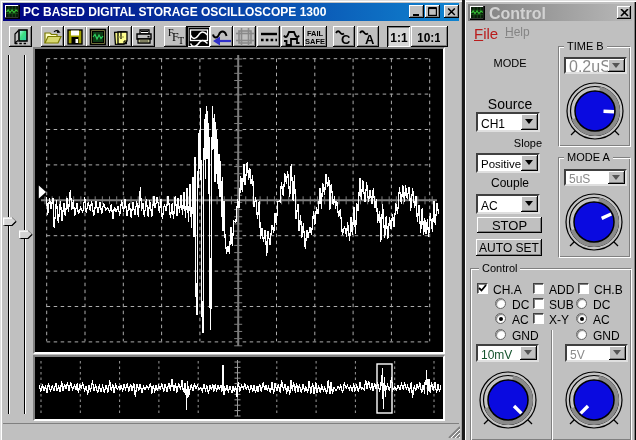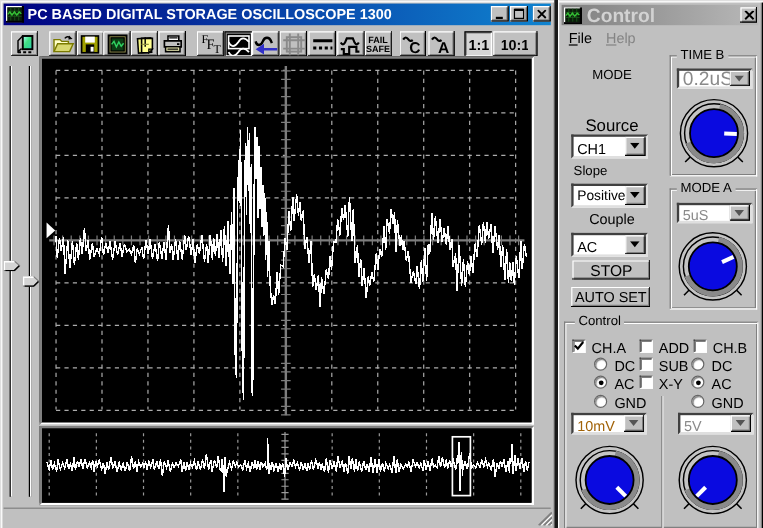--- a/index.html
+++ b/index.html
@@ -271,34 +271,34 @@
         </g>
 <polyline points="1.5,7 3.2,5 5,7.5 7,5 9,7.5 11,5 12.8,6.5" fill="none" stroke="#35c035" stroke-width="1.2"></polyline>
 </svg>
     <span style="position:absolute;left:21px;top:1px;font-size:16px;font-weight:bold;color:#d2d2d2">Control</span>
     <div class="capbtn" style="left:149px;top:2px;width:14px;height:13px">
         <svg width="9" height="8" viewBox="0 0 9 8">
           <path d="M1 0 L8 7 M8 0 L1 7" stroke="#000" stroke-width="1.6"></path>
         </svg>
       </div>
   </div>
-  <div style="position:absolute;left:9px;top:25px;font-size:12px;color:#000000"><span style="text-decoration:underline">F</span>ile</div>
+  <div style="position:absolute;left:9px;top:25px;font-size:15px;color:#b91c1c"><span style="text-decoration:underline">F</span>ile</div>
   <div style="position:absolute;left:40px;top:25px;font-size:12px;color:#848484"><span style="text-decoration:underline">H</span>elp</div>
 
   <div style="position:absolute;left:13px;top:57px;font-size:11px;color:#000;width:64px;text-align:center;white-space:nowrap;line-height:13px">MODE</div>
   <div style="position:absolute;left:13px;top:96px;font-size:14px;color:#000;width:64px;text-align:center;white-space:nowrap;line-height:16px">Source</div>
   <div class="combo" style="left:11px;top:112px;width:64px;height:20px">
 <span style="position:absolute;left:3px;top:3px;font-size:12px;color:#000;line-height:14px">CH1</span>
 <div class="combtn" style="width:17px;height:16px">
         <svg width="9" height="6" viewBox="0 0 9 6">
           <polygon points="0,0 8,0 4,5" fill="#000"></polygon>
         </svg>
       </div>
 </div>
-  <div style="position:absolute;left:13px;top:137px;font-size:11px;color:#000;width:64px;text-align:left;white-space:nowrap;line-height:13px">Slope</div>
+  <div style="position:absolute;left:13px;top:137px;font-size:11px;color:#000;width:64px;text-align:right;white-space:nowrap;line-height:13px">Slope</div>
   <div class="combo" style="left:11px;top:153px;width:64px;height:20px">
 <span style="position:absolute;left:3px;top:3px;font-size:11.5px;color:#000;line-height:13.5px">Positive</span>
 <div class="combtn" style="width:17px;height:16px">
         <svg width="9" height="6" viewBox="0 0 9 6">
           <polygon points="0,0 8,0 4,5" fill="#000"></polygon>
         </svg>
       </div>
 </div>
   <div style="position:absolute;left:13px;top:176px;font-size:12px;color:#000;width:64px;text-align:center;white-space:nowrap;line-height:14px">Couple</div>
   <div class="combo" style="left:11px;top:194px;width:64px;height:20px">
@@ -387,21 +387,21 @@
       <div style="position:absolute;left:3px;top:3px;width:4px;height:4px;background:#000;border-radius:50%"></div>
     </div>
     <div style="position:absolute;left:128px;top:313px;font-size:12px;color:#000;white-space:nowrap;line-height:14px">AC</div>
 
   <div class="rb" style="left:30px;top:329px"></div>
     <div style="position:absolute;left:47px;top:329px;font-size:12px;color:#000;white-space:nowrap;line-height:14px">GND</div>
   <div class="rb" style="left:111px;top:329px"></div>
     <div style="position:absolute;left:128px;top:329px;font-size:12px;color:#000;white-space:nowrap;line-height:14px">GND</div>
 
   <div class="combo" style="left:11px;top:344px;width:63px;height:18px">
-<span style="position:absolute;left:3px;top:2px;font-size:12px;color:#a16207;line-height:14px">10mV</span>
+<span style="position:absolute;left:3px;top:2px;font-size:12px;color:#14532d;line-height:14px">10mV</span>
 <div class="combtn" style="width:17px;height:14px">
         <svg width="9" height="6" viewBox="0 0 9 6">
           <polygon points="0,0 8,0 4,5" fill="#555"></polygon>
         </svg>
       </div>
 </div>
   <div class="combo" style="left:100px;top:344px;width:63px;height:18px">
 <span style="position:absolute;left:3px;top:2px;font-size:12px;color:#8a8a8a;line-height:14px">5V</span>
 <div class="combtn" style="width:17px;height:14px">
         <svg width="9" height="6" viewBox="0 0 9 6">

